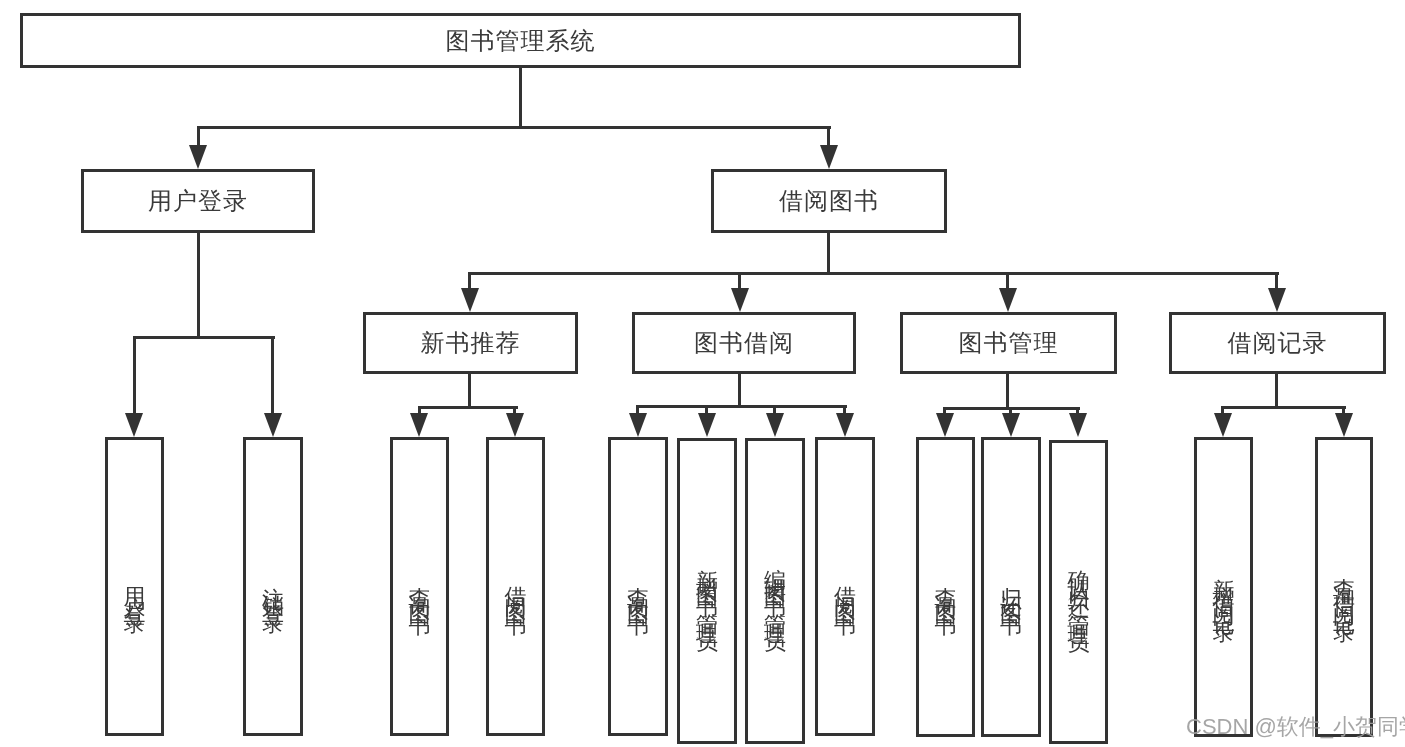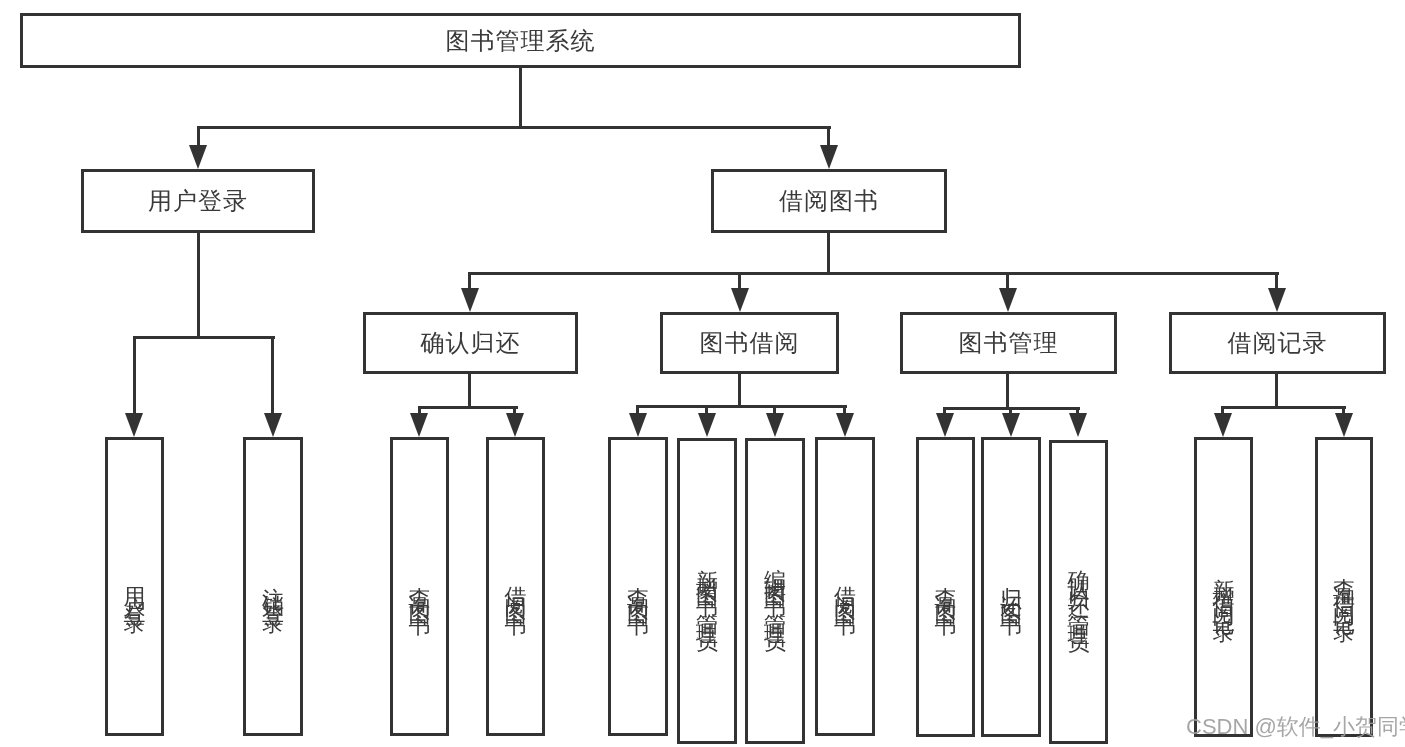--- a/index.html
+++ b/index.html
@@ -97,23 +97,23 @@
   </div>
 
   <div class="node hnode" style="left:81px;top:169px;width:234px;height:64px;">
     <span>用户登录</span>
   </div>
   <div class="node hnode" style="left:711px;top:169px;width:236px;height:64px;">
     <span>借阅图书</span>
   </div>
 
   <div class="node hnode" style="left:363px;top:312px;width:215px;height:62px;">
-    <span>确认归还</span>
+    <span>新书推荐</span>
   </div>
-  <div class="node hnode" style="left:632px;top:312px;width:179px;height:62px;margin-left:28px;">
+  <div class="node hnode" style="left:632px;top:312px;width:224px;height:62px;">
     <span>图书借阅</span>
   </div>
   <div class="node hnode" style="left:900px;top:312px;width:217px;height:62px;">
     <span>图书管理</span>
   </div>
   <div class="node hnode" style="left:1169px;top:312px;width:217px;height:62px;">
     <span>借阅记录</span>
   </div>
 
   <div class="node vnode" style="left:105px;top:437px;width:59px;height:299px;">

